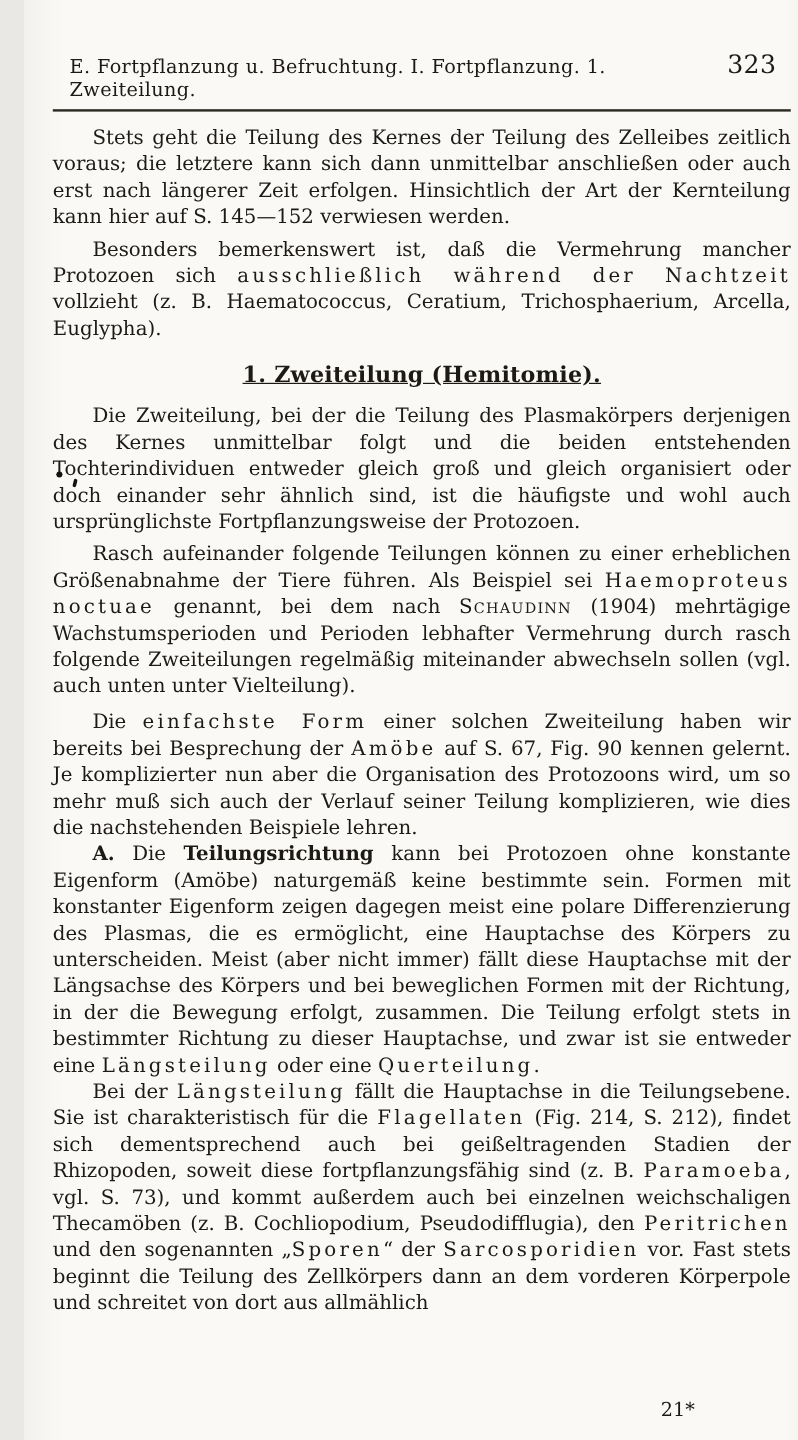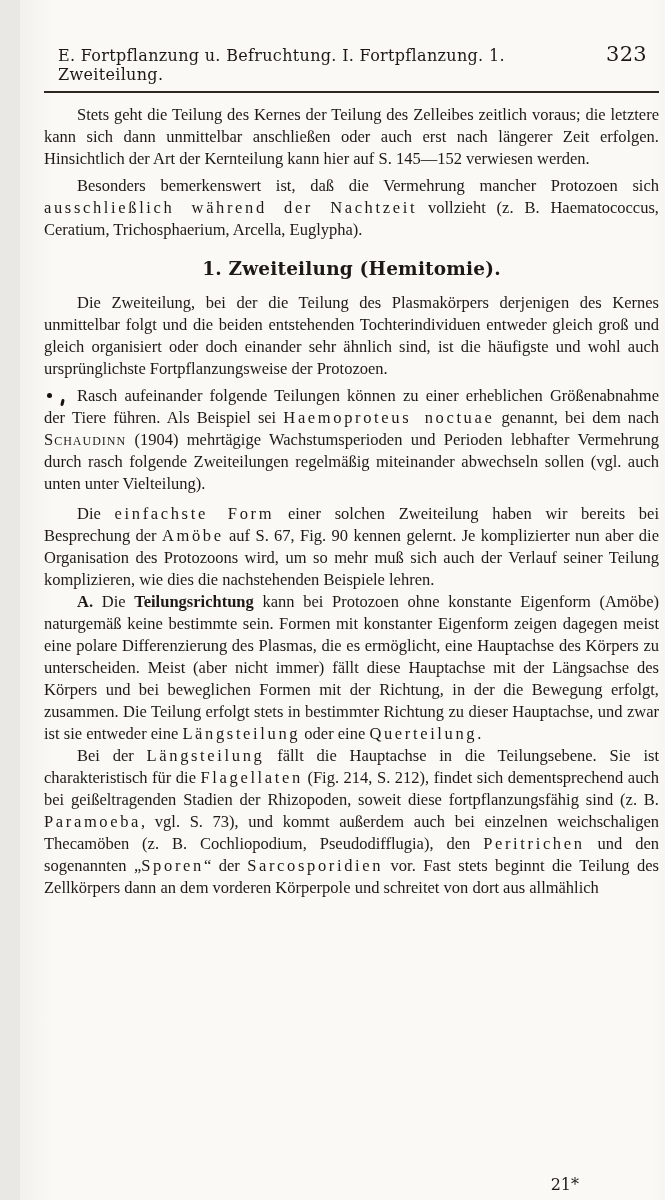--- a/index.html
+++ b/index.html
@@ -24,33 +24,33 @@
   .rh-page{font-size:21px;}
   .rule{
     border:none;border-top:2px solid var(--rule);height:0;
     margin:0 0 11px 0;
   }
   .body-text{
     font-size:16.5px;line-height:22px;text-align:justify;
     text-justify:inter-word;
   }
   .body-text p.para{margin:0;}
-  .body-text p.para.indent{text-indent:2em;font-family:Liberation Serif, serif;}
+  .body-text p.para.indent{text-indent:2em;}
   .body-text p.para.gap-s{margin-top:5px;}
   .body-text p.para.gap-m{margin-top:8px;}
   h2.heading{
     font-size:18.5px;font-weight:bold;text-align:center;
-    margin:17px 0 12px 0;text-indent:0;letter-spacing:0.01em;
+    margin:17px 0 12px 0;text-indent:0;letter-spacing:0.01em;text-decoration:underline;
   }
   .seg{}
   .seg.sp{letter-spacing:0.16em;word-spacing:0.22em;}
   .seg.bold{font-weight:bold;}
   .seg.sc{font-variant:small-caps;letter-spacing:0.06em;}
   .signature{
-    position:absolute;right:106px;bottom:6px;font-size:16px;
+    position:absolute;right:106px;bottom:16px;font-size:16px;
   }
   .artifact{position:absolute;background:#14110e;}
   .artifact.a1{right:0;top:198px;width:7px;height:20px;border-radius:3px 0 0 3px;}
   .artifact.a2{right:0;top:252px;width:8px;height:12px;border-radius:4px 0 0 4px;}
   .artifact.a3{left:27px;top:393px;width:5px;height:5px;border-radius:50%;}
   .artifact.a4{left:41px;top:399px;width:3px;height:7px;border-radius:2px;transform:rotate(14deg);}
 </style>
 </head>
 <body>
 

